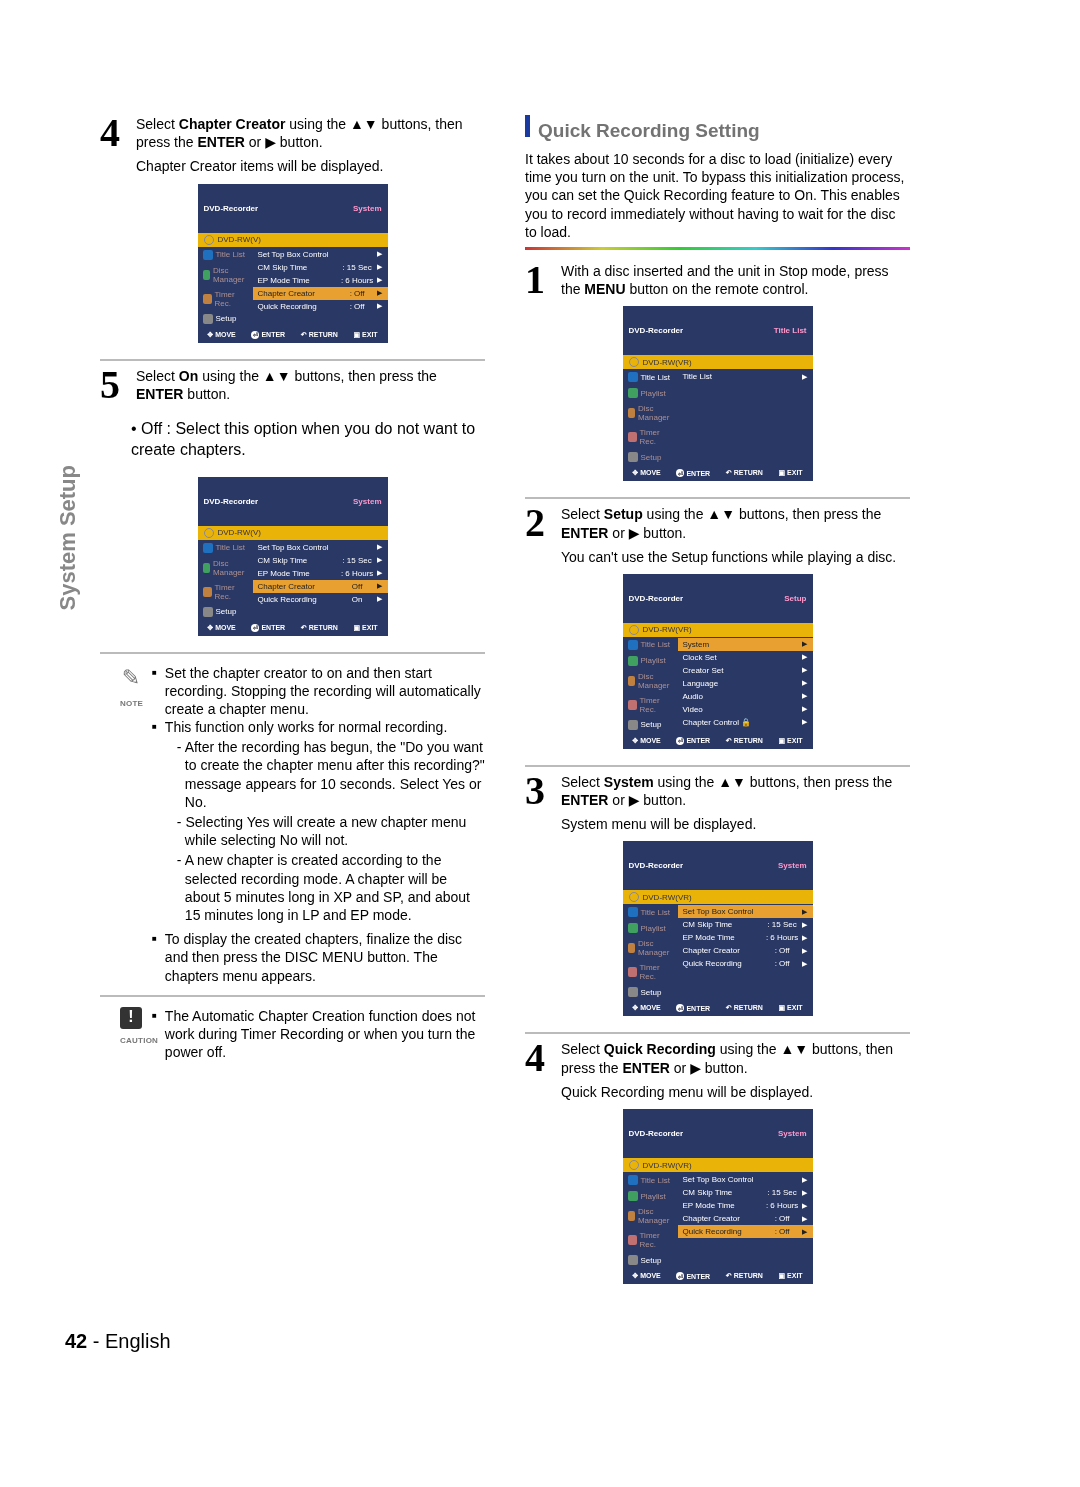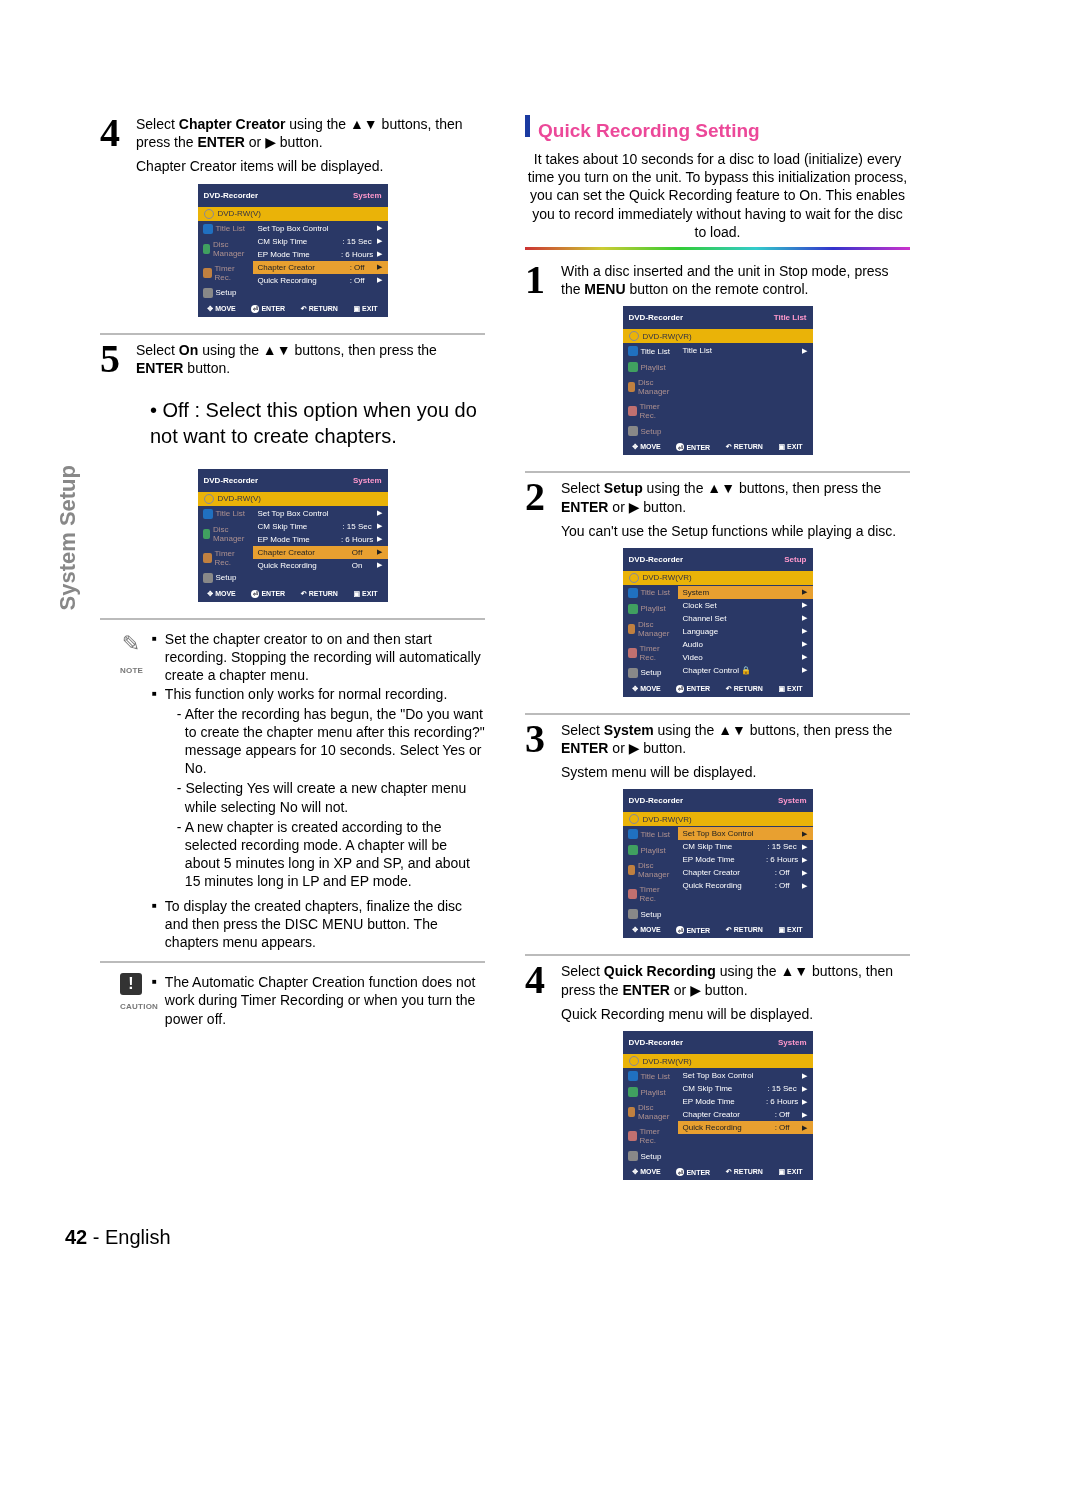--- a/index.html
+++ b/index.html
@@ -45,40 +45,40 @@
     line-height: .9;
     min-width: 28px;
   }
   .step .txt {
     font-size: 14px;
     line-height: 1.3;
     flex: 1;
   }
   .step .txt .b {font-weight: bold;}
   .sub { font-size:14px; line-height:1.3; margin: 2px 0 2px 36px;}
-  .bullets { font-size:20px; line-height:1.3; margin-left:50px; }
+  .bullets { font-size:16px; line-height:1.3; margin-left:31px; }
   .bullets li { margin-bottom:2px;}
   .heading {
     display:flex; align-items:baseline; gap:8px;
-    font-size:19px; font-weight:bold; color:#ec4899; margin-bottom:8px;
+    font-size:19px; font-weight:bold; color:#737373; margin-bottom:8px;
   }
   .heading .bar { width:5px; height:22px; background:#1a3aa0;}
-  .intro { font-size:14px; line-height:1.3; margin-bottom:6px;text-align:center;}
+  .intro { font-size:14px; line-height:1.3; margin-bottom:6px;}
   .divider { height:2px; background:#bbb; margin:6px 0;}
   .rainbow { height:3px; background:linear-gradient(to right,#c33,#cc3,#3c3,#3cc,#33c,#c3c); margin:6px 0 12px 0;}
 
   
   .osd {
     width: 190px;
     margin: 8px auto 16px auto;
     font-size: 8px;
     color:#fff;
     background:#2a3866;
   }
-  .osd .hdr { display:flex; justify-content:space-between; padding:7px 6px; font-weight:bold;}
+  .osd .hdr { display:flex; justify-content:space-between; padding:20px 6px; font-weight:bold;}
   .osd .hdr .r { color:#f9c; }
   .osd .disc { background:#eab308; color:#334; padding:2px 6px; display:flex; align-items:center; gap:4px;}
   .osd .disc::before{content:"";display:inline-block;width:8px;height:8px;border:1px solid #889;border-radius:50%;}
   .osd .body { display:flex;}
   .osd .side { width:55px;}
   .osd .side div { padding:3px 3px 3px 5px; display:flex; align-items:center; gap:3px;}
   .osd .side .ic{width:10px;height:10px;border-radius:2px;display:inline-block;}
   .osd .side .c1{background:#2070c0;}
   .osd .side .c2{background:#40a060;}
   .osd .side .c3{background:#c08040;}
@@ -341,21 +341,21 @@
                 <span class="title">System</span>
                 <span class="val"></span>
                 <span class="arr">▶</span>
               </div>
               <div class="row">
                 <span class="title">Clock Set</span>
                 <span class="val"></span>
                 <span class="arr">▶</span>
               </div>
               <div class="row">
-                <span class="title">Channel Set</span>
+                <span class="title">Creator Set</span>
                 <span class="val"></span>
                 <span class="arr">▶</span>
               </div>
               <div class="row">
                 <span class="title">Language</span>
                 <span class="val"></span>
                 <span class="arr">▶</span>
               </div>
               <div class="row">
                 <span class="title">Audio</span>

